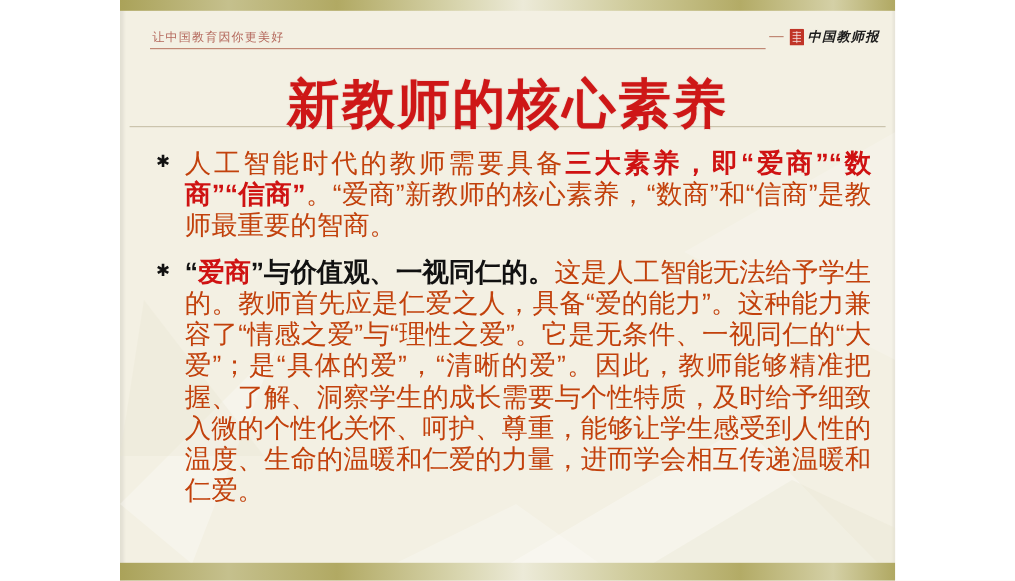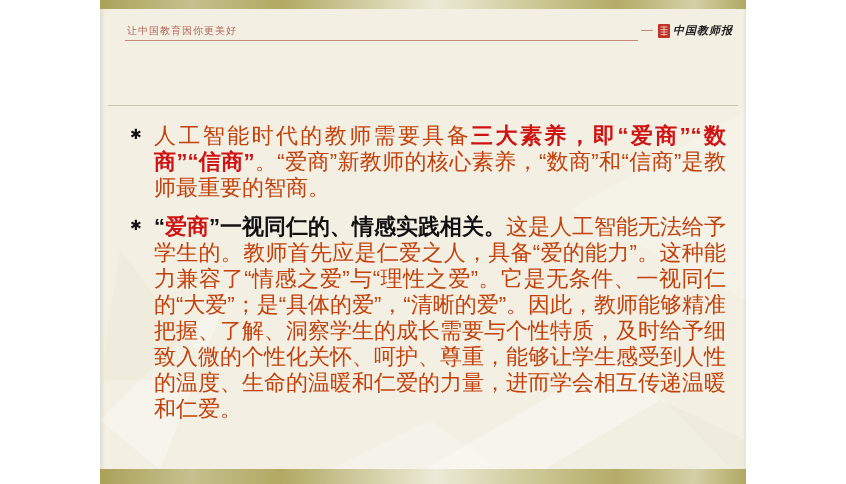--- a/index.html
+++ b/index.html
@@ -107,21 +107,22 @@
     <div class="brand">
       <span class="brand-dash"></span>
       <svg class="seal" viewBox="0 0 12 14" xmlns="http://www.w3.org/2000/svg">
         <rect x="0" y="0" width="12" height="14" rx="1" fill="#c03427"></rect>
         <path d="M2.5 3 h7 M2.5 5.5 h7 M2.5 8 h7 M2.5 10.5 h7 M6 2 v10" stroke="#ffffff" stroke-width="0.7" opacity="0.85"></path>
       </svg>
       <span class="brand-text">中国教师报</span>
     </div>
 
     <div class="title-rule"></div>
+    <div class="slide-title">新教师的核心素养</div>
 
     <div class="body-area" id="bullets">
         <div class="bullet-item"><span class="bullet-marker">✱</span><span class="seg-normal">人工智能时代的教师需要具备</span><span class="seg-red-bold">三大素养，即“爱商”“数商”“信商”</span><span class="seg-normal">。“爱商”新教师的核心素养，“数商”和“信商”是教师最重要的智商。</span></div>
-        <div class="bullet-item"><span class="bullet-marker">✱</span><span class="seg-bold">“</span><span class="seg-red-bold">爱商</span><span class="seg-bold">”一视同仁的、情感实践相关。</span><span class="seg-normal">这是人工智能无法给予学生的。教师首先应是仁爱之人，具备“爱的能力”。这种能力兼容了“情感之爱”与“理性之爱”。它是无条件、一视同仁的“大爱”；是“具体的爱”，“清晰的爱”。因此，教师能够精准把握、了解、洞察学生的成长需要与个性特质，及时给予细致入微的个性化关怀、呵护、尊重，能够让学生感受到人性的温度、生命的温暖和仁爱的力量，进而学会相互传递温暖和仁爱。</span></div>
+        <div class="bullet-item"><span class="bullet-marker">✱</span><span class="seg-bold">“</span><span class="seg-red-bold">爱商</span><span class="seg-bold">”与价值观、一视同仁的。</span><span class="seg-normal">这是人工智能无法给予学生的。教师首先应是仁爱之人，具备“爱的能力”。这种能力兼容了“情感之爱”与“理性之爱”。它是无条件、一视同仁的“大爱”；是“具体的爱”，“清晰的爱”。因此，教师能够精准把握、了解、洞察学生的成长需要与个性特质，及时给予细致入微的个性化关怀、呵护、尊重，能够让学生感受到人性的温度、生命的温暖和仁爱的力量，进而学会相互传递温暖和仁爱。</span></div>
       </div>
 
     <div class="bottombar"></div>
   </div>
 </div>
 
 </body></html>

